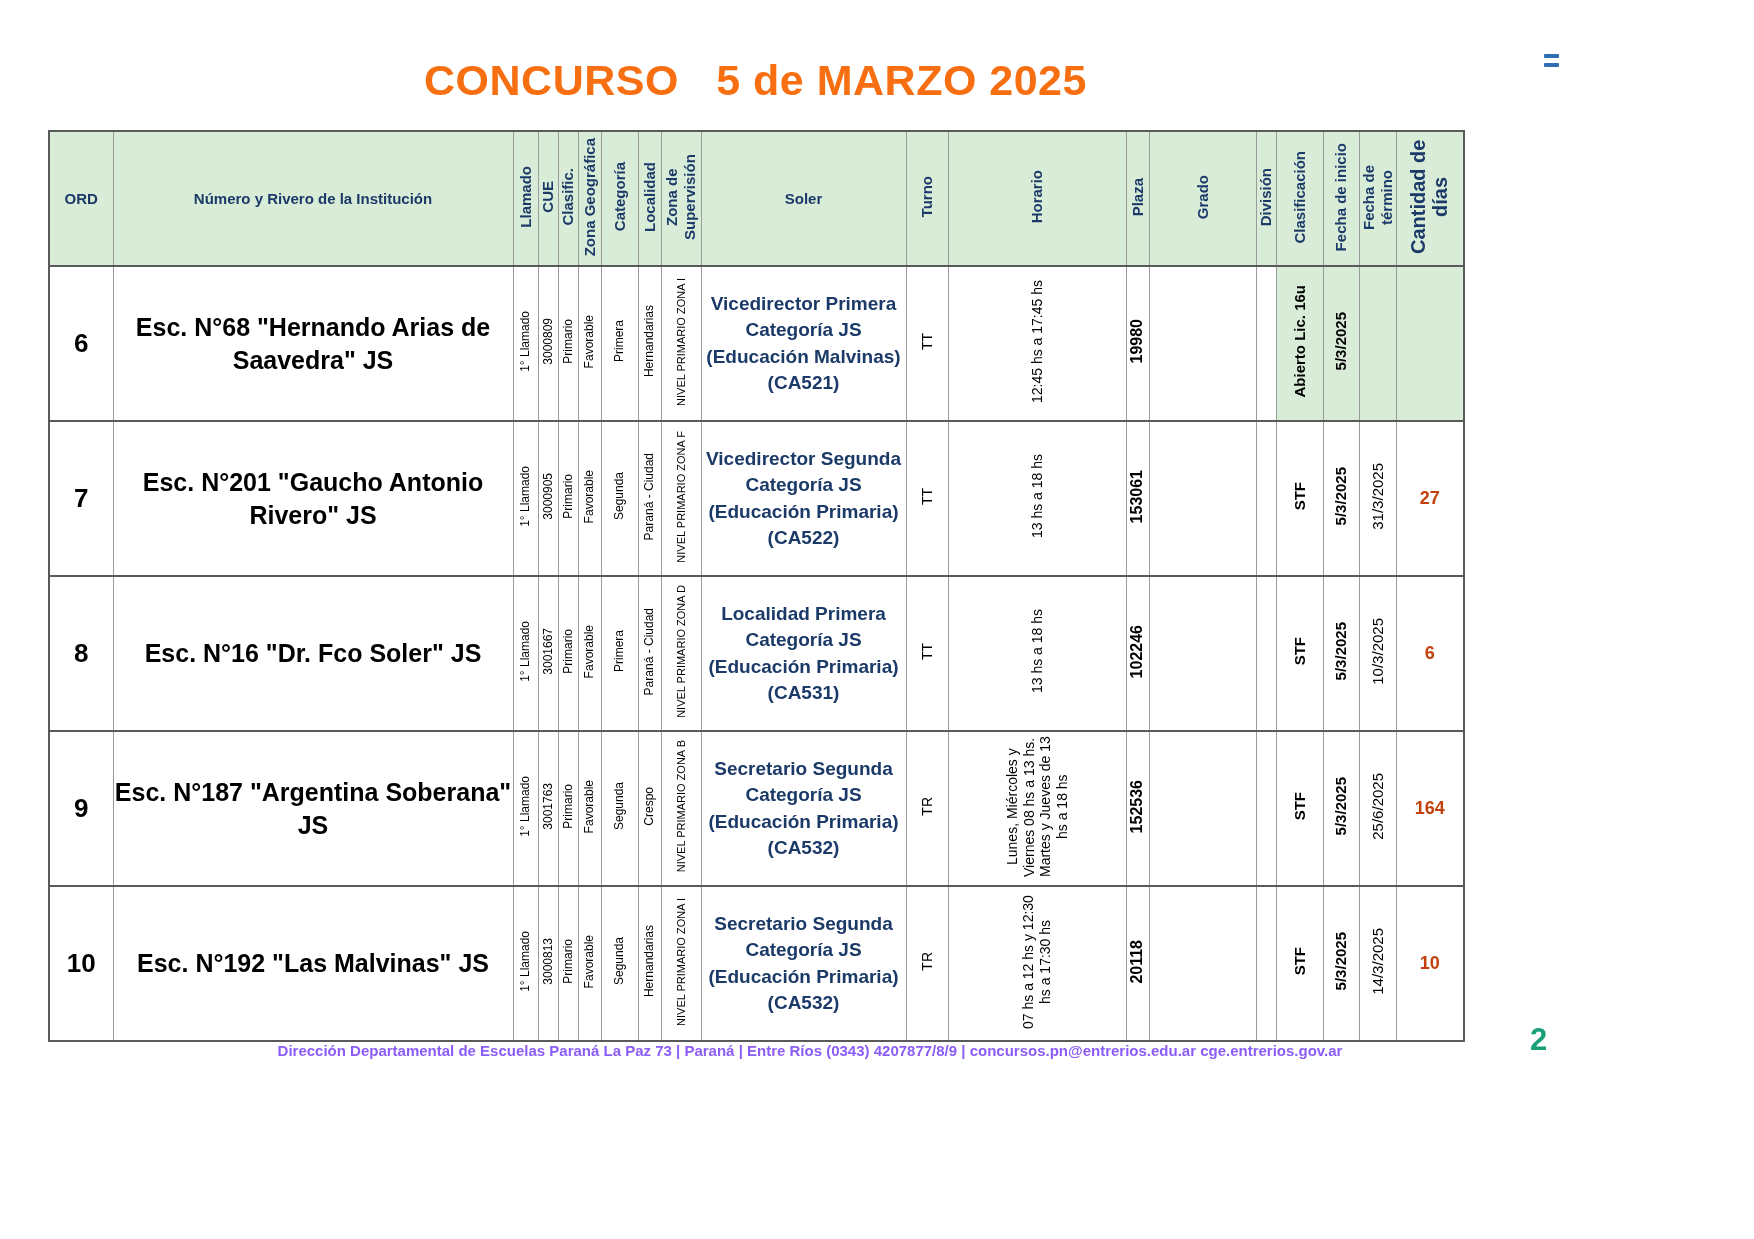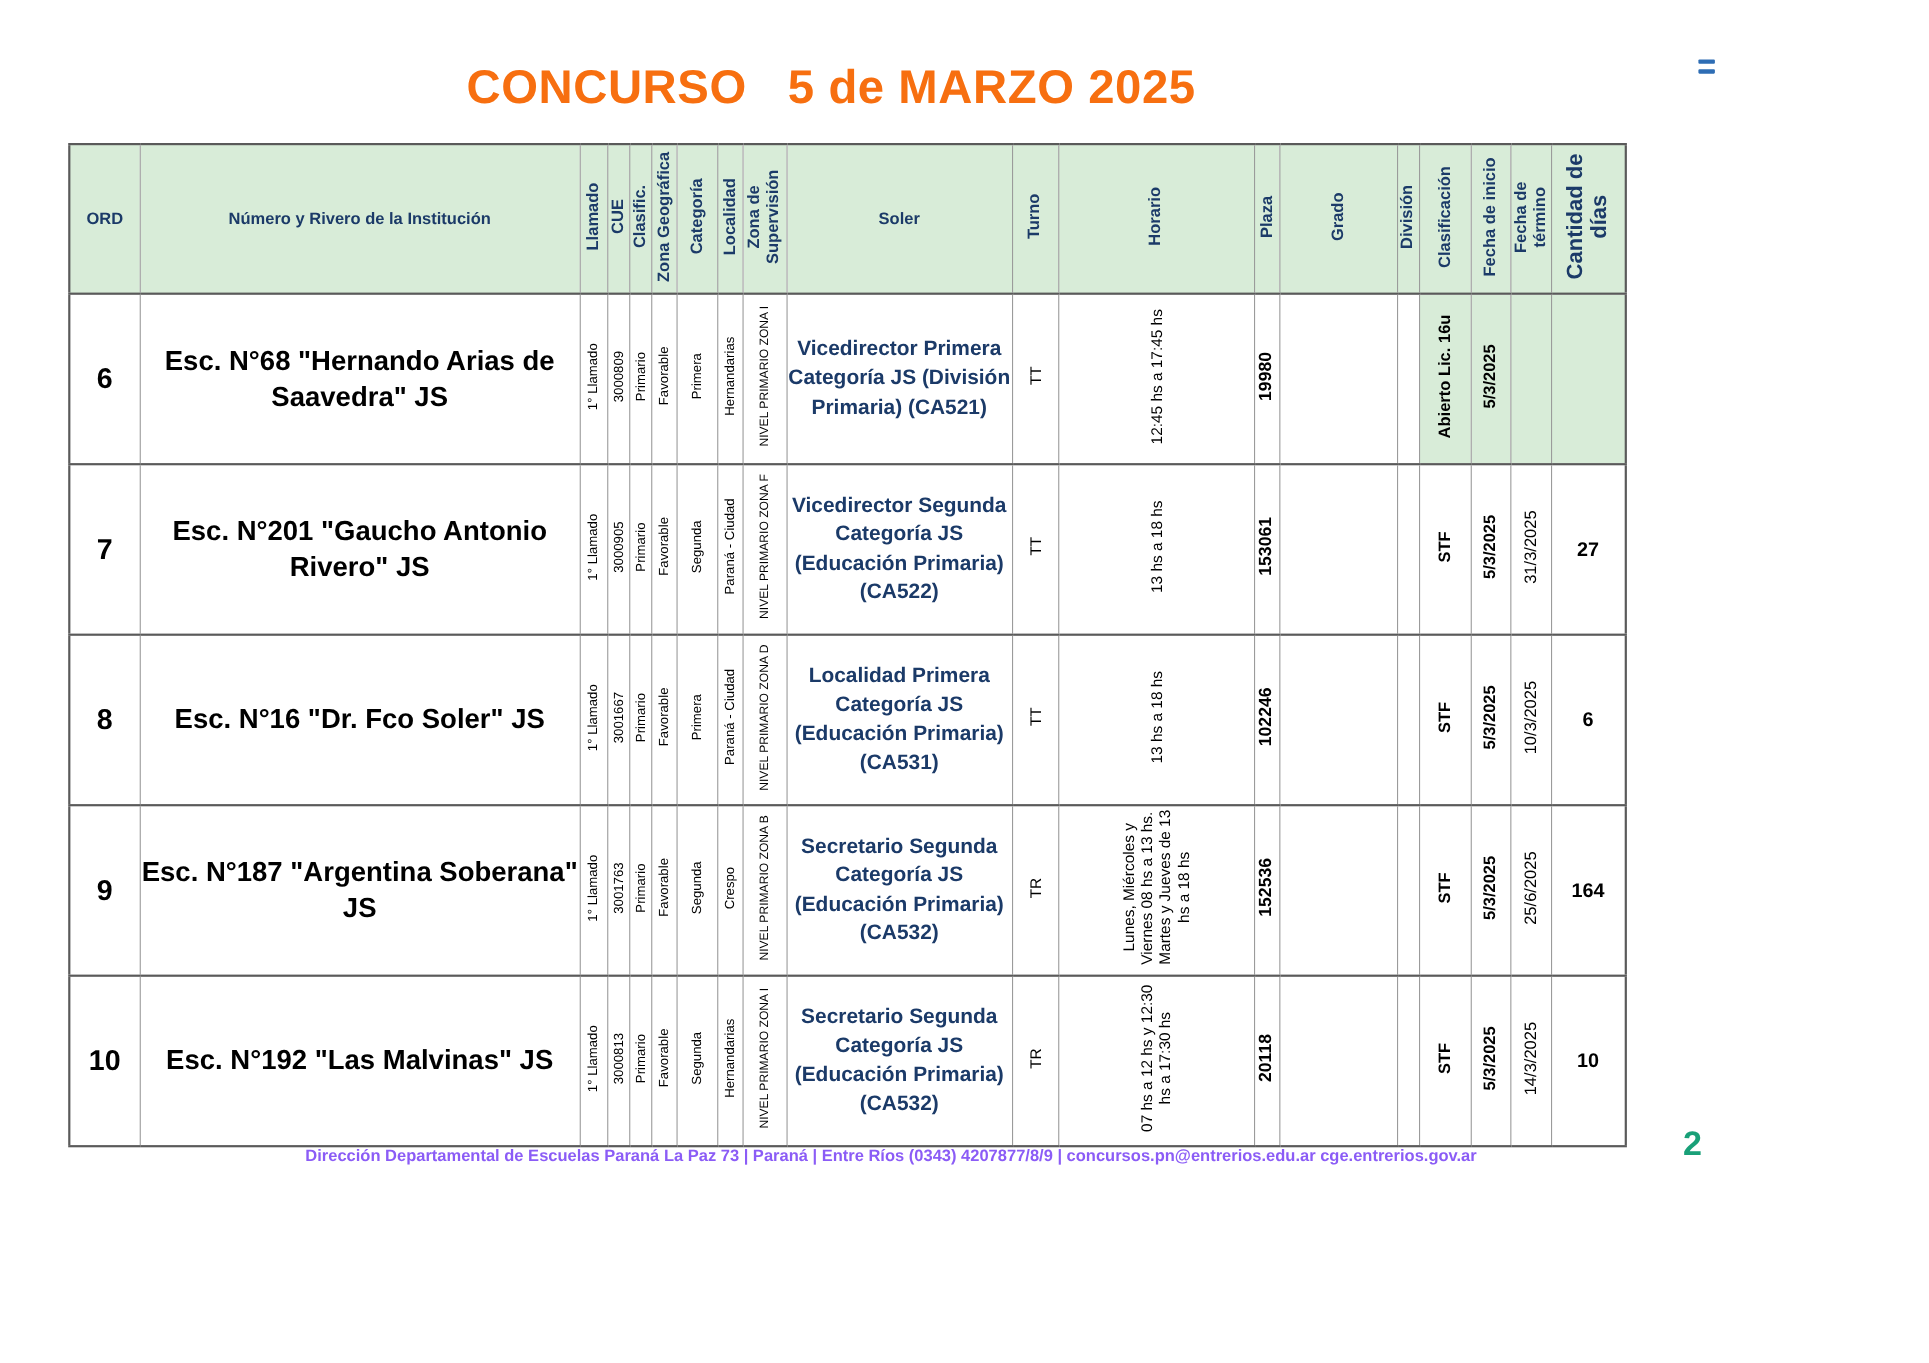--- a/index.html
+++ b/index.html
@@ -11,21 +11,21 @@
   }
   .title{
     position:absolute;left:48px;top:40px;width:1415px;
     text-align:center;font-size:43px;font-weight:bold;
     color:#f76f10;white-space:pre;letter-spacing:.5px;margin-top:16px;
   }
   .corner-icon{position:absolute;left:1544px;top:54px;width:16px;}
   .corner-icon .dash{display:block;width:15px;height:4px;background:#2e6db4;margin-bottom:5px;border-radius:1px;}
 
   table.main{
-    position:absolute;left:62px;top:130px;
+    position:absolute;left:48px;top:130px;
     border-collapse:collapse;table-layout:fixed;width:1415px;padding-left:43px;
   }
   table.main th,table.main td{
     border-left:1px solid #9b9b9b;border-right:1px solid #9b9b9b;
     border-top:2px solid #5a5a5a;border-bottom:2px solid #5a5a5a;
     vertical-align:middle;text-align:center;
     padding:0;overflow:hidden;
   }
   table.main{border:2px solid #5a5a5a;}
   thead tr{height:130px;}
@@ -51,21 +51,21 @@
   }
   td.cargos{
     color:#1b3a68;font-weight:bold;font-size:19px;line-height:1.38;padding:0 6px;
   }
   .sm  .vtext{font-size:12px;color:#000;}
   .xs  .vtext{font-size:11px;color:#000;}
   .med .vtext{font-size:14px;color:#000;}
   .plaza .vtext{font-size:16px;font-weight:bold;color:#000;}
   .vbold .vtext{font-size:15px;font-weight:bold;color:#000;}
   .vreg  .vtext{font-size:15px;color:#000;}
-  td.dias{font-size:18px;font-weight:bold;color:#000000;margin-top:36px;}
+  td.dias{font-size:18px;font-weight:bold;color:#c2410c;margin-top:36px;}
   td.hl{background:#d8ecd8;}
 
   .footer{
     position:absolute;left:48px;top:1042px;width:1524px;
     text-align:center;font-size:15px;font-weight:bold;color:#8b5cf6;
   }
   .page-number{
     position:absolute;left:1530px;top:1022px;
     font-size:31px;font-weight:bold;color:#19a078;
   }
@@ -129,21 +129,21 @@
   <tr>
     <td class="ord">6</td>
     <td class="inst">Esc. N°68 "Hernando Arias de Saavedra" JS</td>
     <td class="sm"><div class="vtext">1° Llamado</div></td>
     <td class="sm"><div class="vtext">3000809</div></td>
     <td class="sm"><div class="vtext">Primario</div></td>
     <td class="sm"><div class="vtext">Favorable</div></td>
     <td class="sm"><div class="vtext">Primera</div></td>
     <td class="sm"><div class="vtext">Hernandarias</div></td>
     <td class="xs"><div class="vtext">NIVEL PRIMARIO ZONA I</div></td>
-    <td class="cargos">Vicedirector Primera Categoría JS (División Primaria) (CA521)</td>
+    <td class="cargos">Vicedirector Primera Categoría JS (Educación Malvinas) (CA521)</td>
     <td class="med"><div class="vtext">TT</div></td>
     <td class="med"><div class="vtext">12:45 hs a 17:45 hs</div></td>
     <td class="plaza"><div class="vtext">19980</div></td>
     <td class="sm"><div class="vtext"></div></td>
     <td class="sm"><div class="vtext"></div></td>
     <td class="vbold hl-target hl"><div class="vtext">Abierto Lic. 16u</div></td>
     <td class="vbold hl-target hl"><div class="vtext">5/3/2025</div></td>
     <td class="vreg hl-target hl"><div class="vtext"></div></td>
     <td class="dias hl-target hl"></td>
   </tr>

